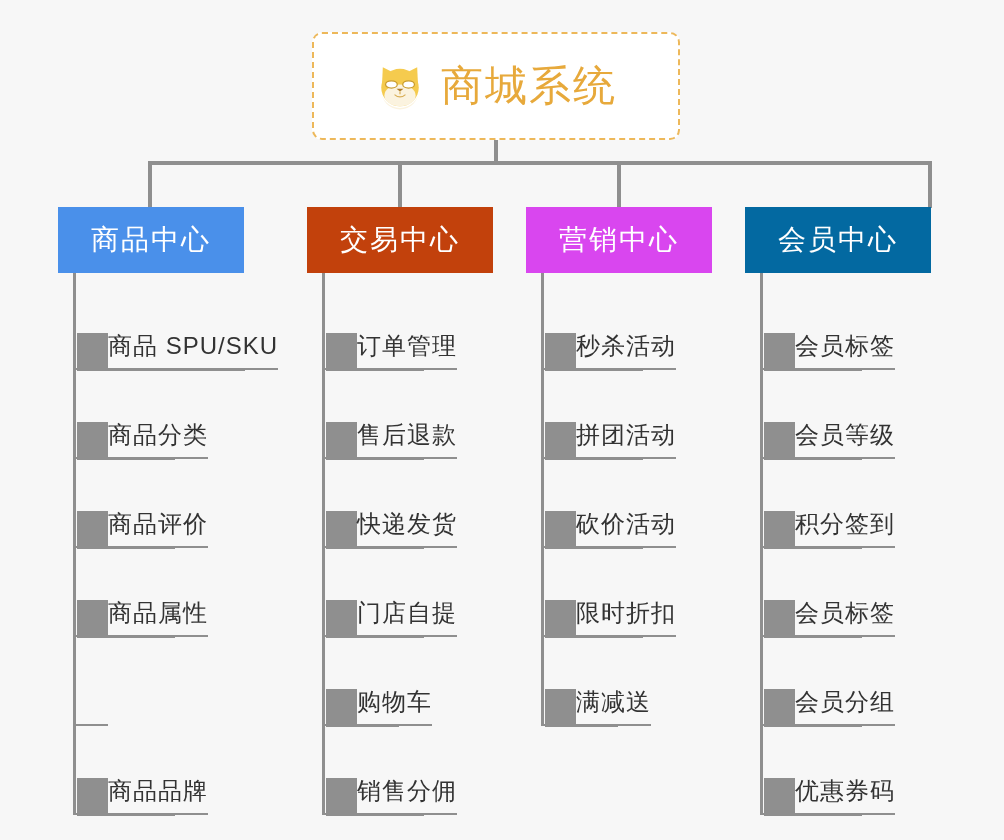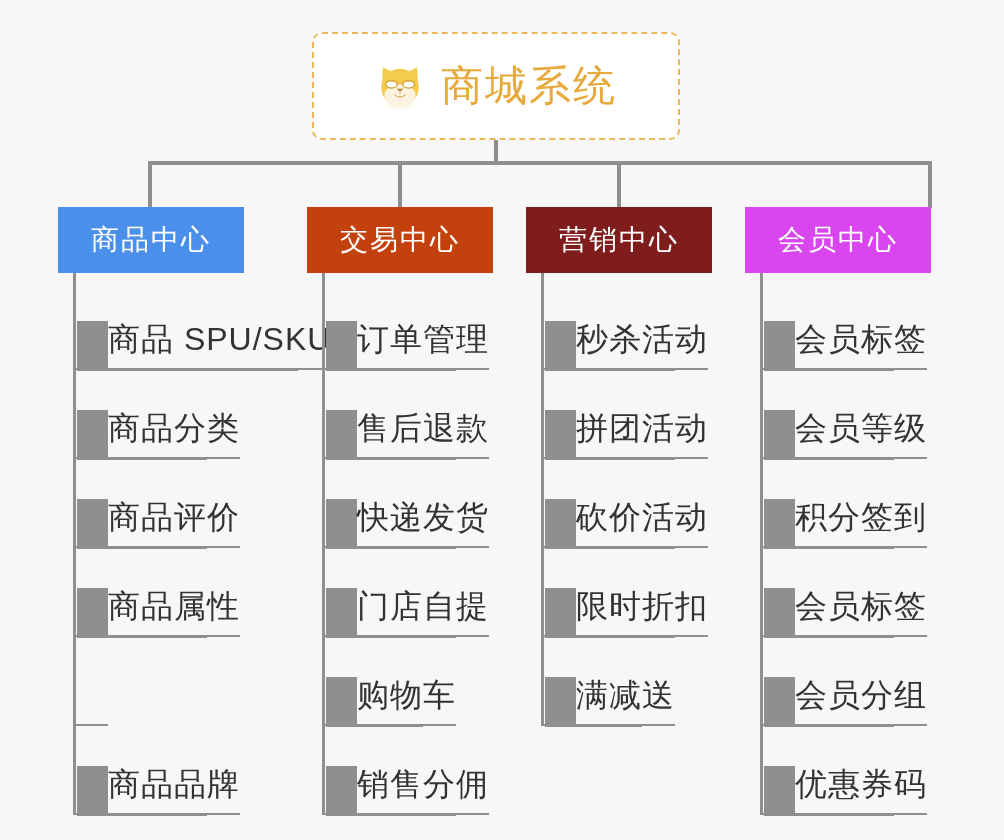--- a/index.html
+++ b/index.html
@@ -102,21 +102,21 @@
     position: relative;
     height: 89px;
     box-sizing: border-box;
     display: flex;
     align-items: flex-end;
   }
   .leaf-label {
     display: inline-block;
     margin-left: 32px;
     padding-bottom: 6px;
-    font-size: 32px;
+    font-size: 24px;
     color: #333333;
     white-space: nowrap;
     letter-spacing: 1px;
     border-bottom: 2px solid #8f8f8f;
     
     box-shadow: -32px 2px 0 -1px #8f8f8f;
   }
   .leaf-rule {
     position: absolute;
     left: 0;
@@ -217,21 +217,21 @@
           <span class="leaf-label">购物车</span>
         </div>
       <div class="leaf">
           <span class="leaf-rule"></span>
           <span class="leaf-label">销售分佣</span>
         </div>
     </div>
   </div>
 
   <div class="branch" style="left:526px;width:186px">
-    <div class="branch-header" style="background:#7f1d1d">
+    <div class="branch-header" style="background:#d946ef">
       <span>营销中心</span>
     </div>
     <div class="branch-body">
       <div class="leaf">
           <span class="leaf-rule"></span>
           <span class="leaf-label">秒杀活动</span>
         </div>
       <div class="leaf">
           <span class="leaf-rule"></span>
           <span class="leaf-label">拼团活动</span>
@@ -245,21 +245,21 @@
           <span class="leaf-label">限时折扣</span>
         </div>
       <div class="leaf">
           <span class="leaf-rule"></span>
           <span class="leaf-label">满减送</span>
         </div>
     </div>
   </div>
 
   <div class="branch" style="left:745px;width:186px">
-    <div class="branch-header" style="background:#d946ef">
+    <div class="branch-header" style="background:#0369a1">
       <span>会员中心</span>
     </div>
     <div class="branch-body">
       <div class="leaf">
           <span class="leaf-rule"></span>
           <span class="leaf-label">会员标签</span>
         </div>
       <div class="leaf">
           <span class="leaf-rule"></span>
           <span class="leaf-label">会员等级</span>

